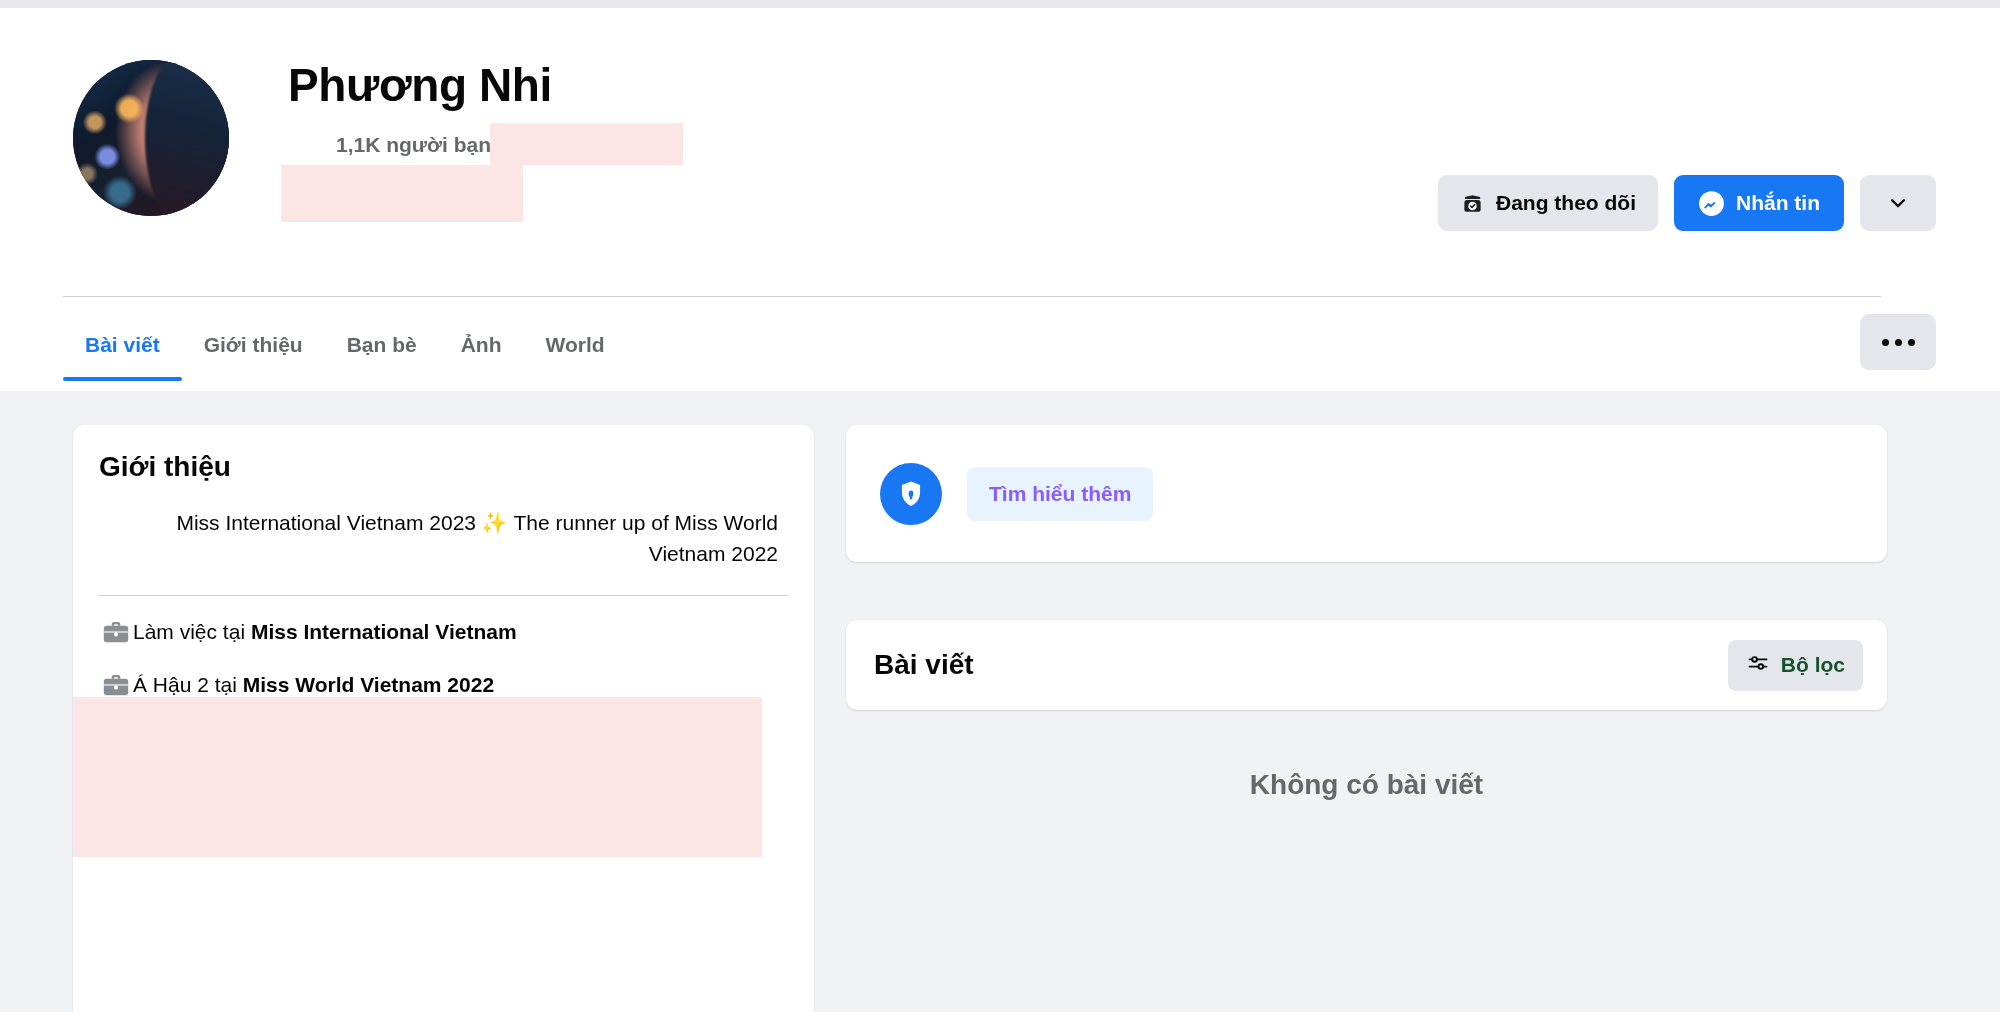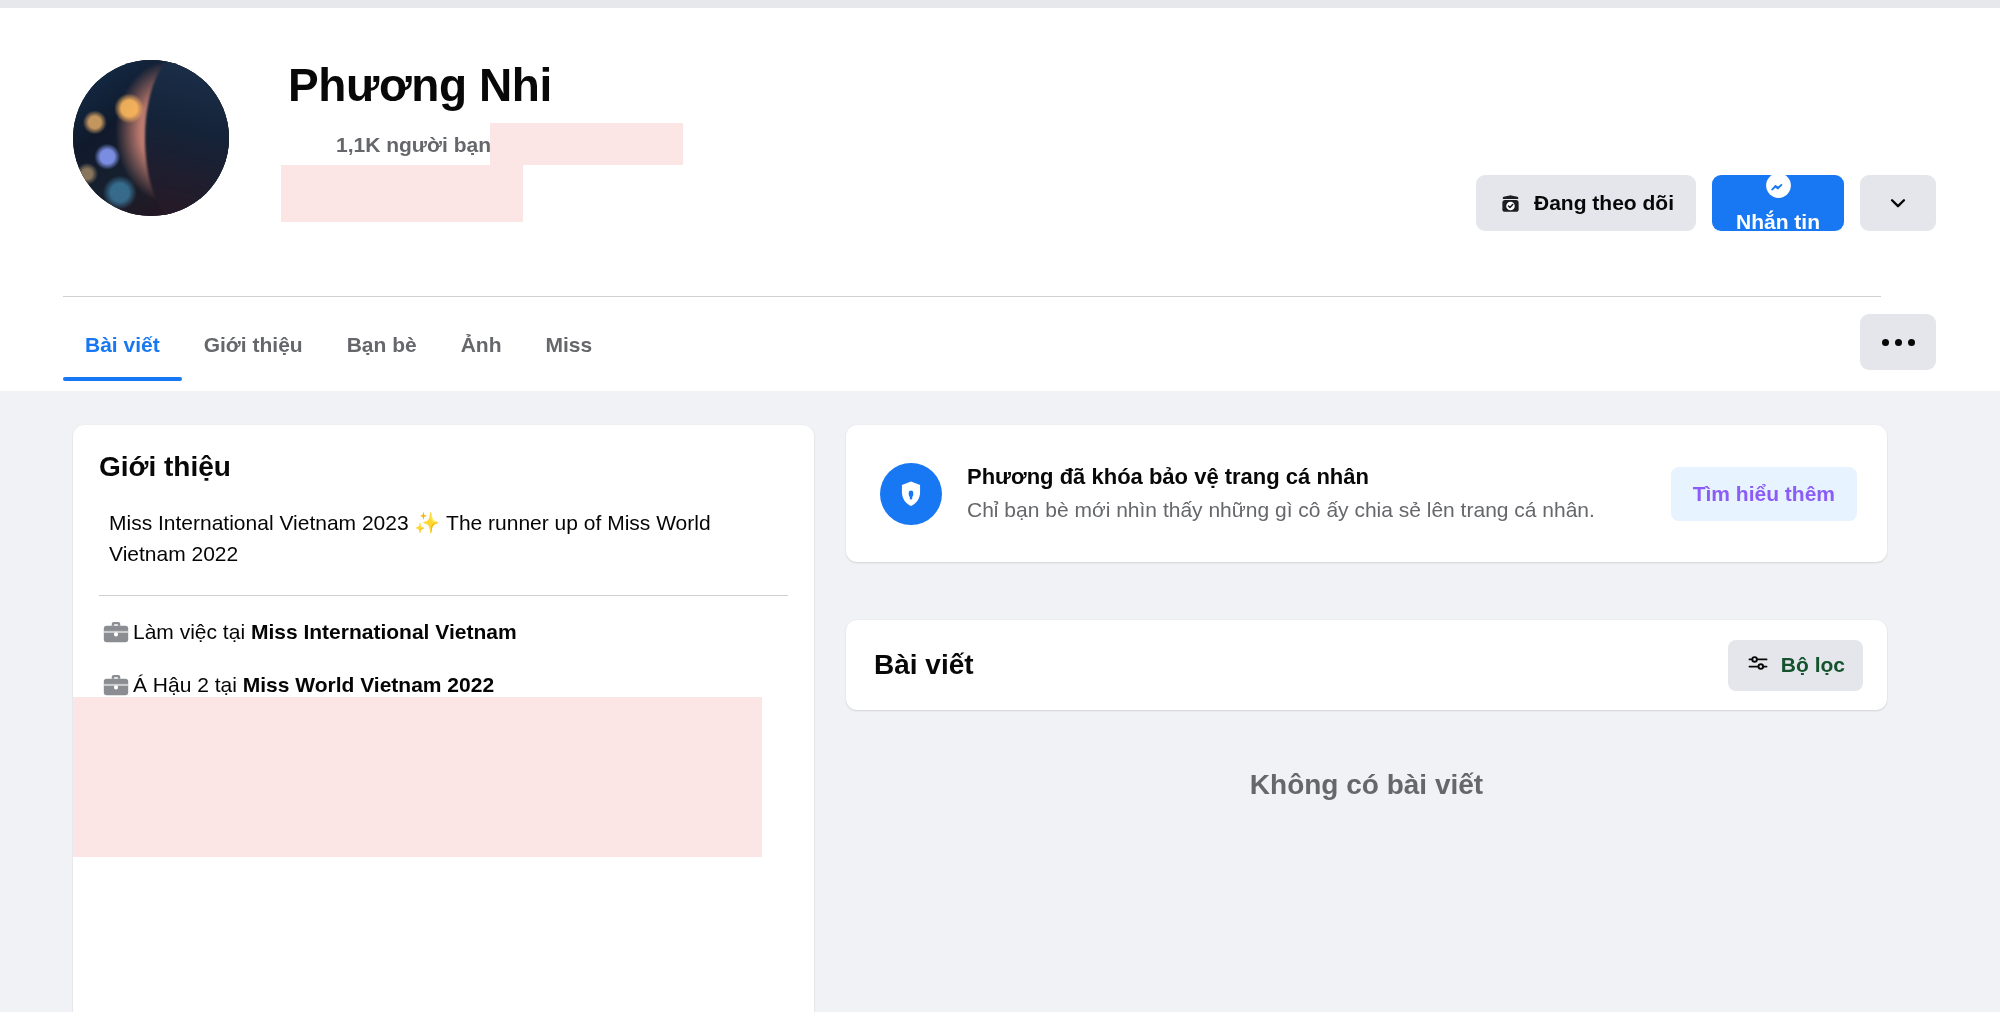--- a/index.html
+++ b/index.html
@@ -137,21 +137,20 @@
   }
   .btn-follow {
     background: #e4e6eb;
     color: #080809;
     padding: 0 22px;
   }
   .btn-message {
     background: #1877f2;
     color: #ffffff;
     padding: 0 24px;
-    flex-direction: column;
   }
   .btn-caret {
     background: #e4e6eb;
     color: #080809;
     width: 76px;
     padding: 0;
   }
 
   .icon-following {
     width: 25px; height: 25px;
@@ -250,21 +249,21 @@
   .intro-title {
     font-size: 28px;
     font-weight: bold;
     color: #080809;
     margin-bottom: 24px;
   }
   .intro-bio {
     font-size: 21px;
     line-height: 31px;
     color: #050505;
-    text-align: left;
+    text-align: right;
     padding: 0 10px;
   }
   .intro-sep {
     height: 1px;
     background: #ced0d4;
     margin: 26px 0 0 0;
   }
   .info-row {
     display: flex;
     align-items: center;
@@ -446,21 +445,21 @@
         <div class="tab">
           <span>Giới thiệu</span>
         </div>
         <div class="tab">
           <span>Bạn bè</span>
         </div>
         <div class="tab">
           <span>Ảnh</span>
         </div>
         <div class="tab">
-          <span>Miss</span>
+          <span>World</span>
         </div>
       </div>
 
       <button class="more-btn">
         <span class="dot"></span>
         <span class="dot"></span>
         <span class="dot"></span>
       </button>
 
     </div>
@@ -500,24 +499,20 @@
       <div class="intro-redact"></div>
     </div>
 
     <div class="card lock-card">
       <div class="lock-icon-wrap">
         <svg viewBox="0 0 24 24" width="34" height="34">
           <path d="M12 3.1l6.4 2.5v5.2c0 4.4-2.7 8.2-6.4 9.6-3.7-1.4-6.4-5.2-6.4-9.6V5.6L12 3.1z" fill="#ffffff"></path>
           <rect x="10.4" y="9.6" width="3.2" height="4.6" rx="1.6" fill="#1877f2"></rect>
           <path d="M12 12.6v2.4" stroke="#1877f2" stroke-width="1.7" stroke-linecap="round"></path>
         </svg>
-      </div>
-      <div class="lock-texts">
-        <div class="lock-title">Phương đã khóa bảo vệ trang cá nhân</div>
-        <div class="lock-desc">Chỉ bạn bè mới nhìn thấy những gì cô ấy chia sẻ lên trang cá nhân.</div>
       </div>
       <button class="learn-more">Tìm hiểu thêm</button>
     </div>
 
     <div class="card posts-card">
       <div class="posts-title">Bài viết</div>
       <button class="filter-btn">
         <span>
           <svg viewBox="0 0 24 24" width="24" height="24">
             <path d="M3.5 8.4h2.6M11.2 8.4h9.3M3.5 15.6h8.2M17.3 15.6h3.2" stroke="#080809" stroke-width="1.9" stroke-linecap="round"></path>

